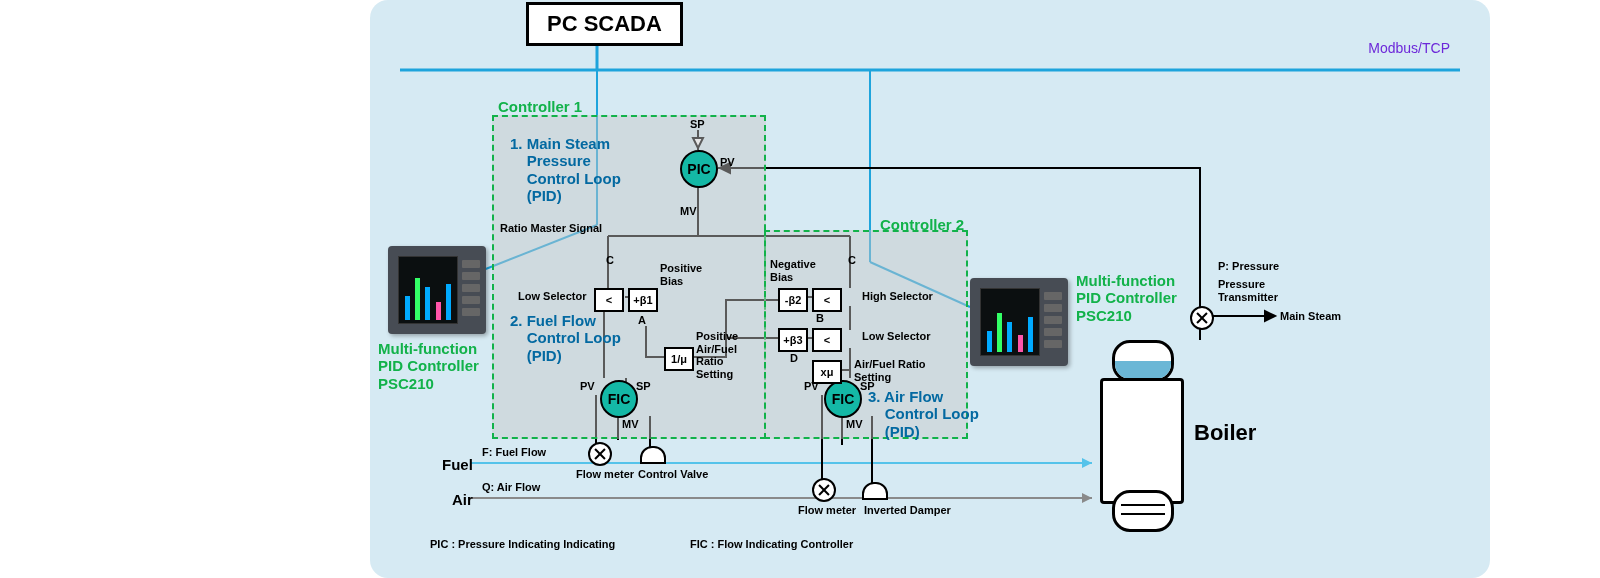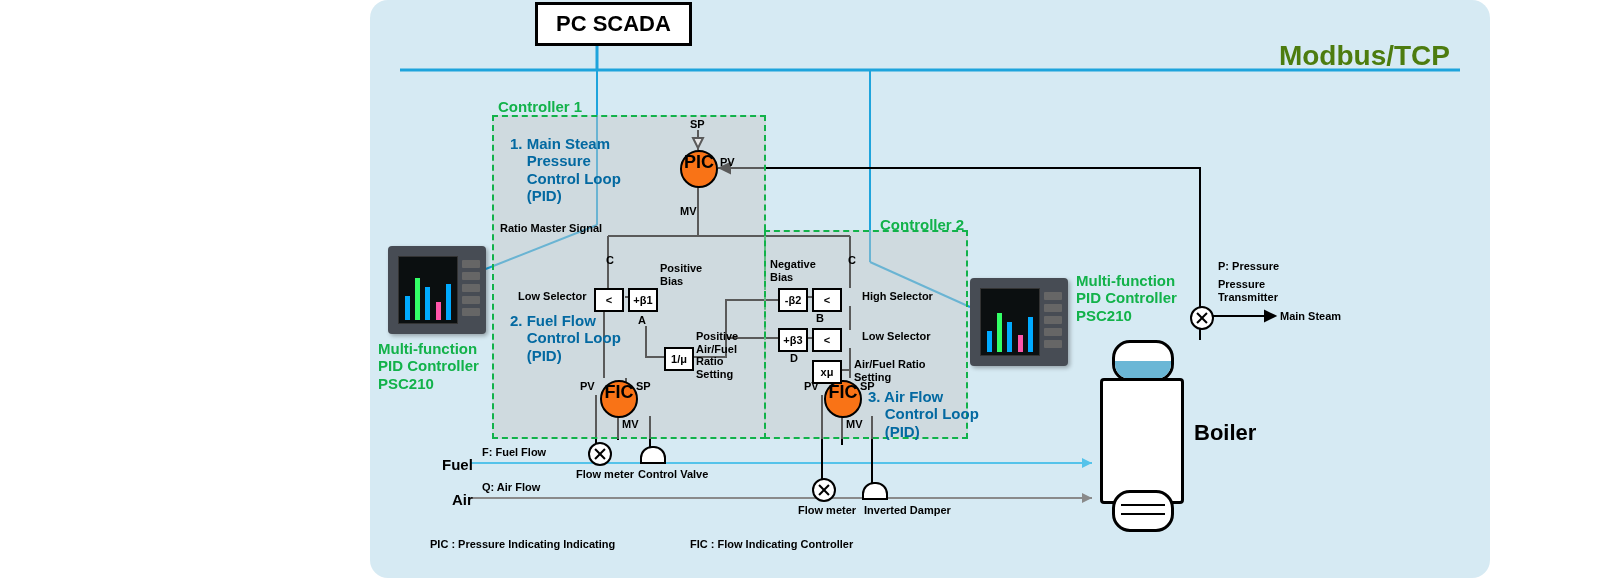--- a/index.html
+++ b/index.html
@@ -1,26 +1,26 @@
 <!DOCTYPE html>
 <html><head>
 <meta charset="utf-8">
 <style>
   body{margin:0;background:#fff;font-family:Arial,Helvetica,sans-serif}
   .canvas{position:relative;width:1600px;height:578px;margin:0 auto}
   .panel{position:absolute;left:370px;top:0;width:1120px;height:578px;background:#d6eaf3;border-radius:18px}
   .lbl{position:absolute;font-size:15px;color:#000;font-weight:bold;line-height:1.15}
   .green{color:#12b24a}
   .red{color:#0369a1}
-  .bigblue{font-size:28px;font-weight:bold;color:#4d7c0f}
+  .bigblue{font-size:14px;font-weight:normal;color:#6d28d9}
   .bigblk{font-size:22px;font-weight:bold;color:#000}
   .small{font-size:11px;font-weight:bold}
   .scada{position:absolute;background:#fff;border:3px solid #000;padding:6px 18px;font-size:22px;font-weight:bold}
   .dashbox{position:absolute;border:2px dashed #12b24a;background:rgba(200,200,200,.45)}
-  .pic{position:absolute;width:34px;height:34px;border:2px solid #000;border-radius:50%;background:#f97316;font-size:18px;font-weight:bold;display:flex;justify-content:center}
+  .pic{position:absolute;width:34px;height:34px;border:2px solid #000;border-radius:50%;background:#14b8a6;font-size:14px;font-weight:bold;display:flex;align-items:center;justify-content:center}
   .opbox{position:absolute;width:26px;height:20px;border:2px solid #000;background:#fff;font-size:11px;font-weight:bold;display:flex;align-items:center;justify-content:center}
   .device{position:absolute;width:98px;height:88px;background:#474c54;border-radius:4px;box-shadow:2px 2px 4px rgba(0,0,0,.3)}
   .screen{position:absolute;left:10px;top:10px;width:60px;height:68px;background:#0b0f10;border:1px solid #333;display:flex;align-items:flex-end;justify-content:space-around;padding:3px;box-sizing:border-box}
   .bar{width:5px;background:#0af}
   .btns{position:absolute;right:6px;top:14px;width:18px;display:flex;flex-direction:column;gap:4px}
   .btns span{display:block;height:8px;background:#666;border-radius:1px}
   .boiler{position:absolute;width:78px;height:120px;border:3px solid #000;background:#fff;border-radius:4px}
   .drum{position:absolute;width:56px;height:36px;border:3px solid #000;border-radius:18px;background:#fff;overflow:hidden}
   .drum::after{content:"";position:absolute;left:0;right:0;top:50%;height:50%;background:#6bb7d6}
   .burner{position:absolute;width:56px;height:36px;border:3px solid #000;border-radius:18px;background:#fff}
@@ -91,21 +91,21 @@
         <line x1="502" y1="416" x2="502" y2="493"></line>
 
         <polyline points="410,338 356,338 356,300"></polyline>
 
         <line x1="830" y1="305" x2="830" y2="340"></line>
         <line x1="840" y1="316" x2="905" y2="316"></line>
         <polygon points="905,316 895,311 895,321" fill="#000"></polygon>
       </g>
     </svg>
 
-    <div class="scada" style="left:165px;top:2px"><span>PC SCADA</span></div>
+    <div class="scada" style="left:156px;top:2px"><span>PC SCADA</span></div>
     <div class="lbl bigblue" style="right:40px;top:40px">Modbus/TCP</div>
 
     <div class="dashbox" style="left:122px;top:115px;width:270px;height:320px"></div>
     <div class="dashbox" style="left:394px;top:230px;width:200px;height:205px"></div>
     <div class="lbl green" style="left:128px;top:98px">Controller 1</div>
     <div class="lbl green" style="left:510px;top:216px">Controller 2</div>
 
     <div class="lbl red" style="left:140px;top:135px;white-space:pre">1. Main Steam
     Pressure
     Control Loop

